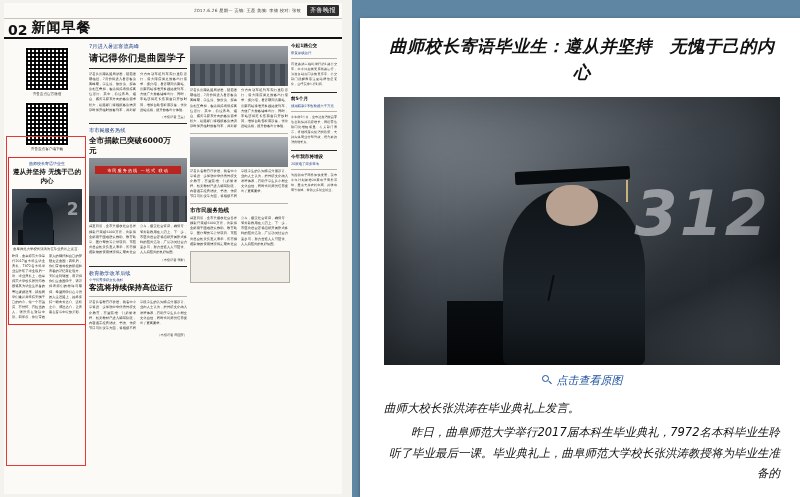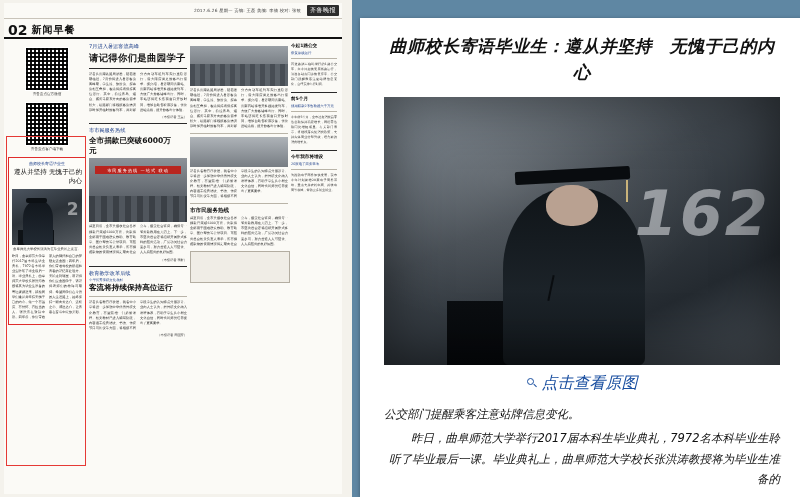--- a/index.html
+++ b/index.html
@@ -75,21 +75,21 @@
     box-sizing: border-box;
   }
   .masthead .mh-num {
     font-size: 14px;
     font-weight: bold;
     color: #111;
     line-height: 1;
     margin-right: 4px;
   }
   .masthead .mh-name {
-    font-size: 10px;
+    font-size: 14px;
     font-weight: bold;
     color: #111;
     letter-spacing: 1px;
   }
 
   
   .cols {
     position: absolute;
     left: 4px; top: 40px;
     width: 330px; height: 452px;
@@ -126,24 +126,24 @@
     background: #fdfcf8;
   }
   .hl-head {
     font-size: 4px;
     color: #1d3f8a;
     text-align: center;
     margin-bottom: 2px;
   }
   .hl-title {
     font-size: 6.6px;
-    font-weight: normal;
+    font-weight: bold;
     color: #111;
     line-height: 1.35;
-    text-align: right;
+    text-align: center;
     margin-bottom: 3px;
   }
   .hl-photo {
     position: relative;
     width: 100%;
     height: 56px;
     background: linear-gradient(160deg,#4c5560 0%,#2c3238 45%,#545a60 100%);
     overflow: hidden;
   }
   .hl-photo .figure {
@@ -430,21 +430,21 @@
     position: absolute;
     left: 0; top: 0; width: 100%; height: 100%;
     box-shadow: inset 0 0 60px rgba(0,0,0,.55);
   }
   .orig-link {
     display: flex;
     align-items: center;
     justify-content: center;
     gap: 4px;
     margin: 8px 0 10px 0;
-    font-size: 16px;
+    font-size: 11px;
     color: #1a4fa0;
   }
   .orig-link .mag {
     display: inline-block;
     width: 11px; height: 11px;
     position: relative;
   }
   .orig-link .mag:before {
     content: "";
     position: absolute;
@@ -594,27 +594,27 @@
       <div class="art-title">曲师校长寄语毕业生：遵从并坚持　无愧于己的内心</div>
 
       <div class="art-photo">
         <div class="bg-sheen"></div>
         <div class="podium"></div>
         <div class="person"></div>
         <div class="face"></div>
         <div class="mortarboard"></div>
         <div class="tassel"></div>
         <div class="mic"></div>
-        <div class="big-num">162</div>
+        <div class="big-num">312</div>
         <div class="vignette"></div>
       </div>
 
       <div class="orig-link">
         <span class="mag"></span>
         <span>点击查看原图</span>
       </div>
 
-      <div class="art-caption">公交部门提醒乘客注意站牌信息变化。</div>
+      <div class="art-caption">曲师大校长张洪涛在毕业典礼上发言。</div>
       <div class="art-para">昨日，曲阜师范大学举行2017届本科生毕业典礼，7972名本科毕业生聆听了毕业最后一课。毕业典礼上，曲阜师范大学校长张洪涛教授将为毕业生准备的</div>
     </div>
   </div>
 
 </div>
 
 </body></html>

